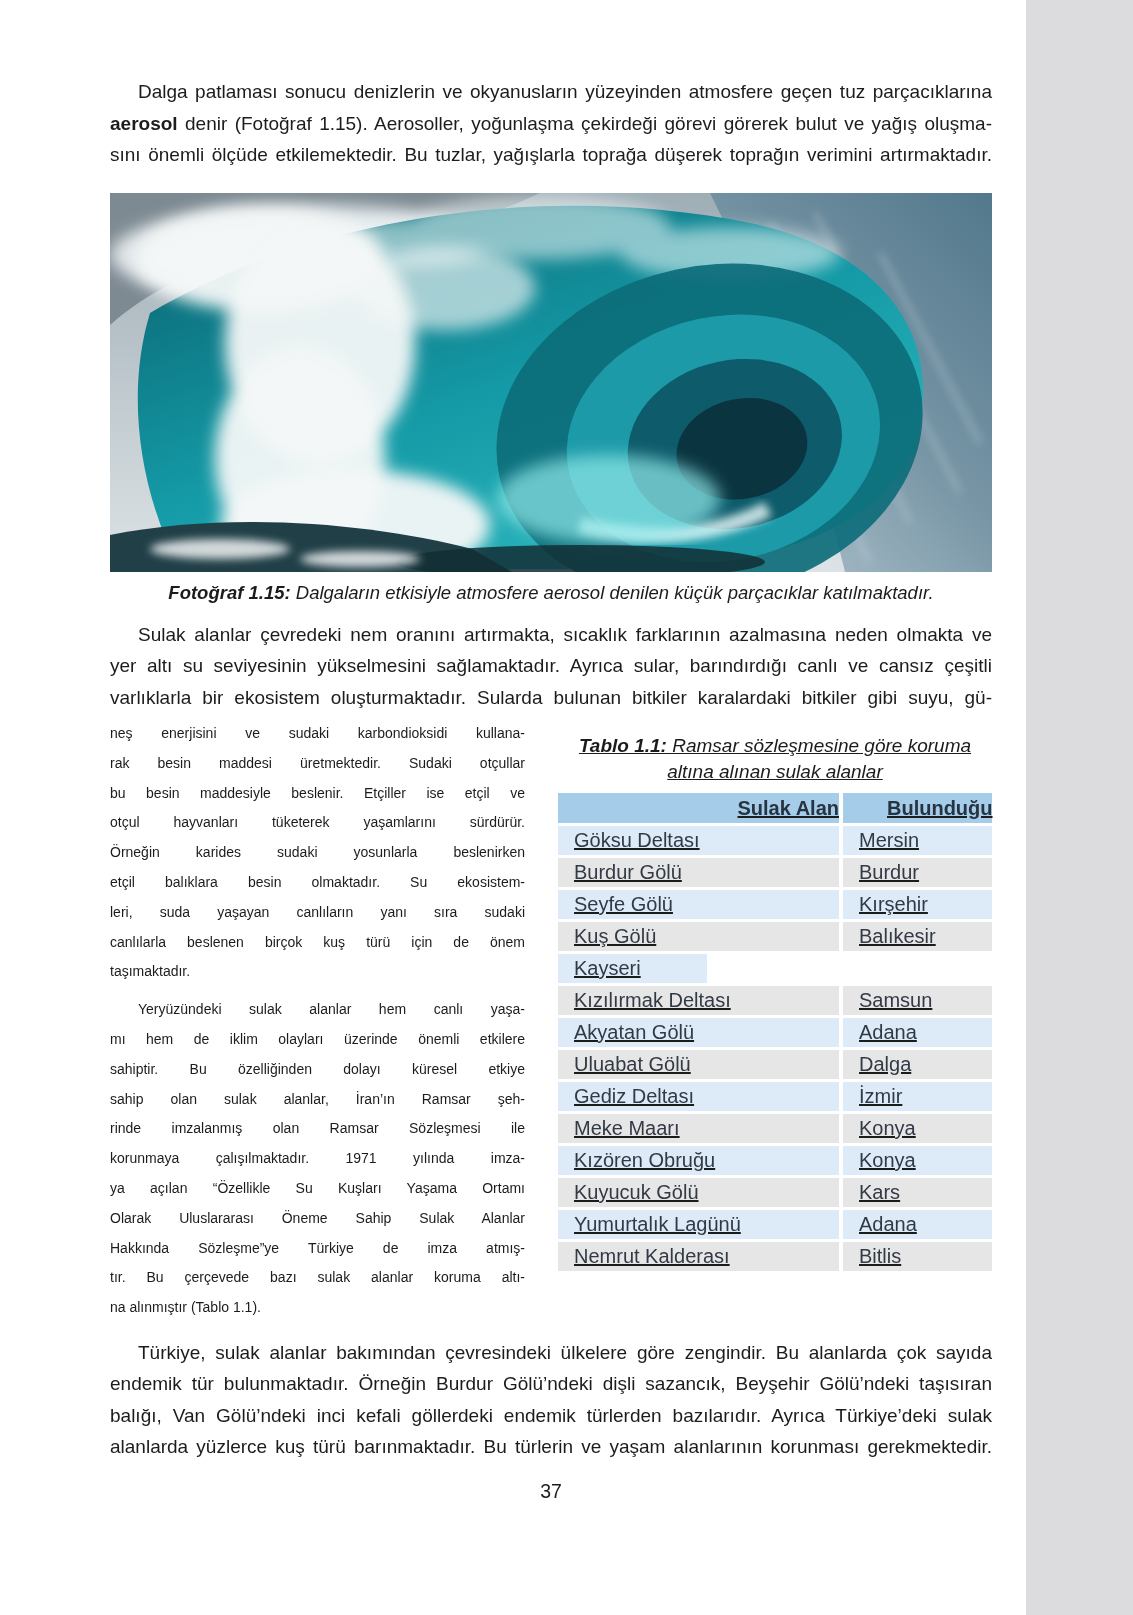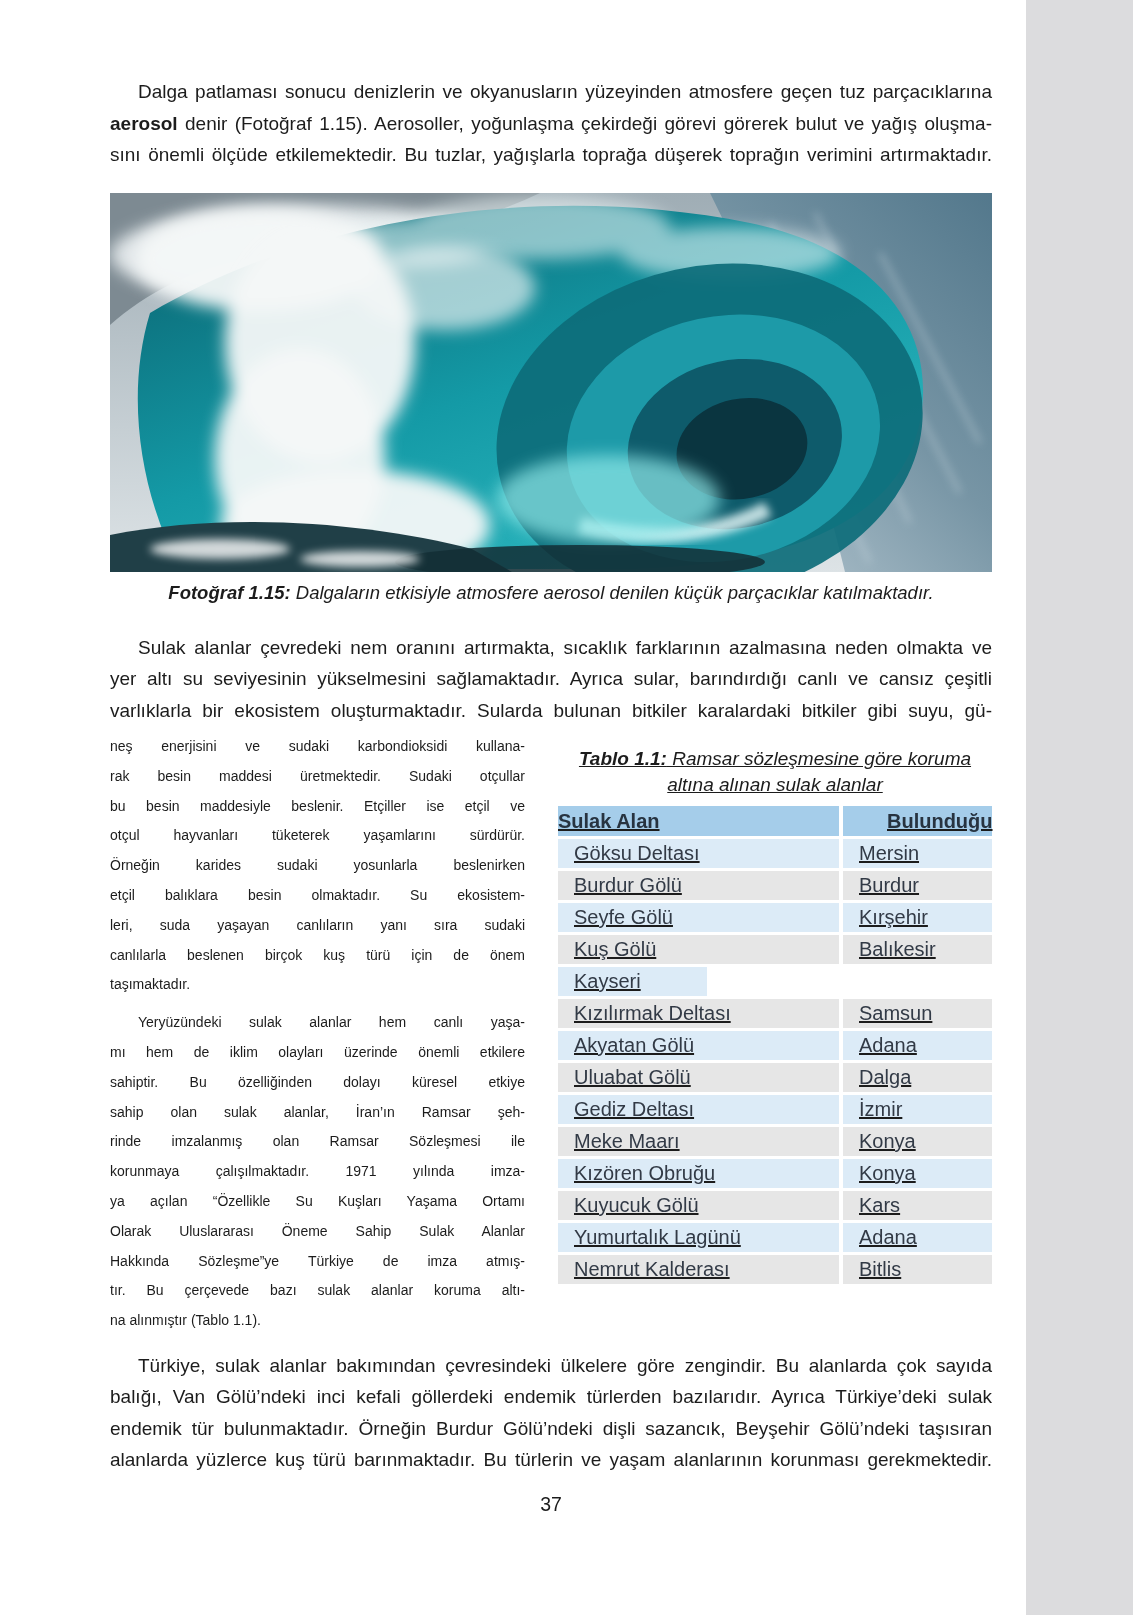--- a/index.html
+++ b/index.html
@@ -14,33 +14,33 @@
   .sidebar{position:absolute;top:0;right:0;width:107px;height:1615px;background:var(--sidebar-gray,#dcdcde);}
   .content{position:absolute;left:110px;top:0;width:882px;}
   .para{font-size:19px;line-height:31.5px;}
   .jline{text-align:justify;text-align-last:justify;white-space:normal;}
   .jlast{text-align-last:left;}
   .ind{text-indent:28px;}
   .photo-wrap{margin-top:22px;width:882px;height:379px;}
   .photo-wrap svg{display:block;width:882px;height:379px;}
   .caption{margin-top:9px;text-align:center;font-size:18.5px;line-height:24px;font-style:italic;}
   .caption b{font-style:italic;}
-  .wetlands{margin-top:27px;}
+  .wetlands{margin-top:14px;}
   .cols{display:flex;justify-content:space-between;margin-top:6px;align-items:flex-start;}
   .leftcol{width:415px;font-size:14px;line-height:29.8px;}
   .leftcol .block2{margin-top:8px;}
   .rightcol{width:434px;text-decoration:underline;}
   .table-title{font-size:19px;line-height:26px;text-align:center;font-style:italic;margin:14px 14px 8px;}
   .table-title b{font-style:italic;}
   .wtable{margin-top:0;}
   .trow{display:flex;margin-bottom:3px;}
   .cell{box-sizing:border-box;font-size:20px;color:#323a46;}
   .c1{width:281px;margin-right:4px;}
   .c2{width:149px;padding-left:44px;}
-  .thead .cell{background:var(--header-blue,#a5cdea);height:30px;line-height:30px;font-weight:bold;text-align:left;color:#273340;}
+  .thead .cell{background:var(--header-blue,#a5cdea);height:30px;line-height:30px;font-weight:bold;text-align:right;color:#273340;}
   .drow .cell{height:29px;line-height:29px;padding-left:16px;}
   .rowa .cell{background:var(--row-blue,#dcebf7);}
   .rowb .cell{background:var(--row-gray,#e6e6e6);}
   .closing{margin-top:14px;}
   .pagenum{margin-top:16px;text-align:center;font-size:19.5px;line-height:24px;color:#1c1c1c;}
 </style>
 </head>
 <body>
 
 <div class="sidebar"></div>
@@ -219,20 +219,20 @@
               <div class="cell c1">Nemrut Kalderası</div>
               <div class="cell c2">Bitlis</div>
             </div>
           </div>
       </div>
     </div>
   </div>
 
   <div class="para closing">
       <div class="jline ind">Türkiye, sulak alanlar bakımından çevresindeki ülkelere göre zengindir. Bu alanlarda çok sayıda</div>
+      <div class="jline">endemik tür bulunmaktadır. Örneğin Burdur Gölü’ndeki dişli sazancık, Beyşehir Gölü’ndeki taşısıran</div>
       <div class="jline">balığı, Van Gölü’ndeki inci kefali göllerdeki endemik türlerden bazılarıdır. Ayrıca Türkiye’deki sulak</div>
-      <div class="jline">endemik tür bulunmaktadır. Örneğin Burdur Gölü’ndeki dişli sazancık, Beyşehir Gölü’ndeki taşısıran</div>
       <div class="jline">alanlarda yüzlerce kuş türü barınmaktadır. Bu türlerin ve yaşam alanlarının korunması gerekmektedir.</div>
     </div>
 
   <div class="pagenum">37</div>
 
 </div>
 
 </body></html>

